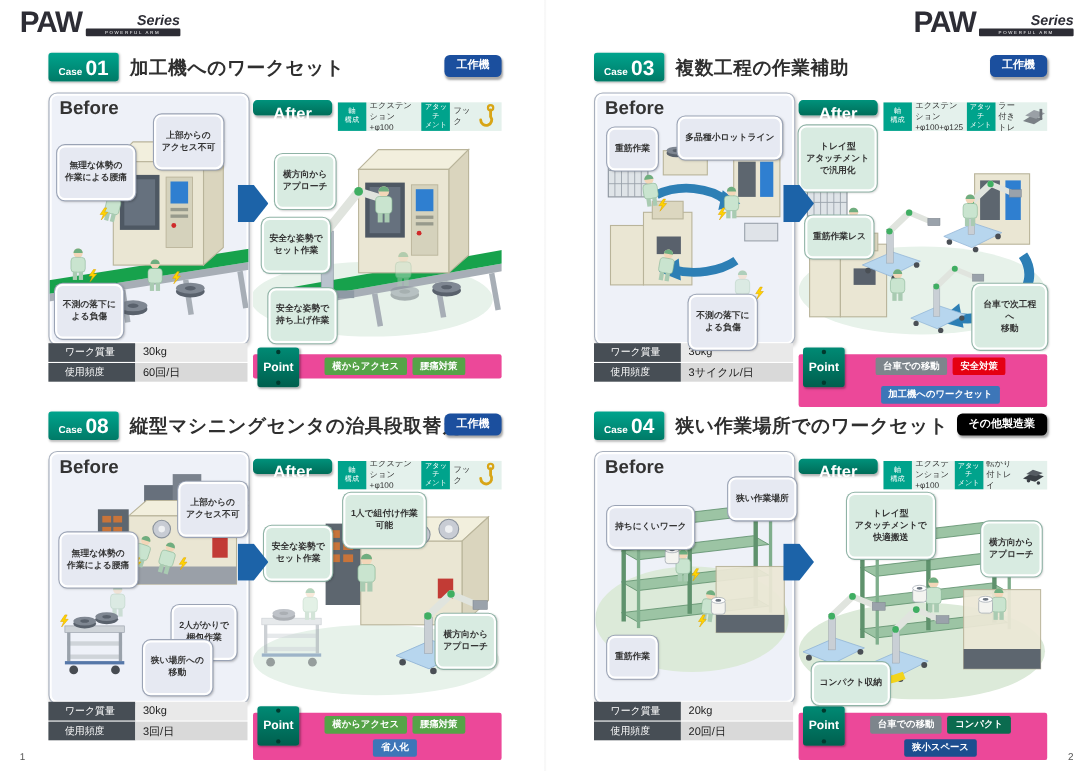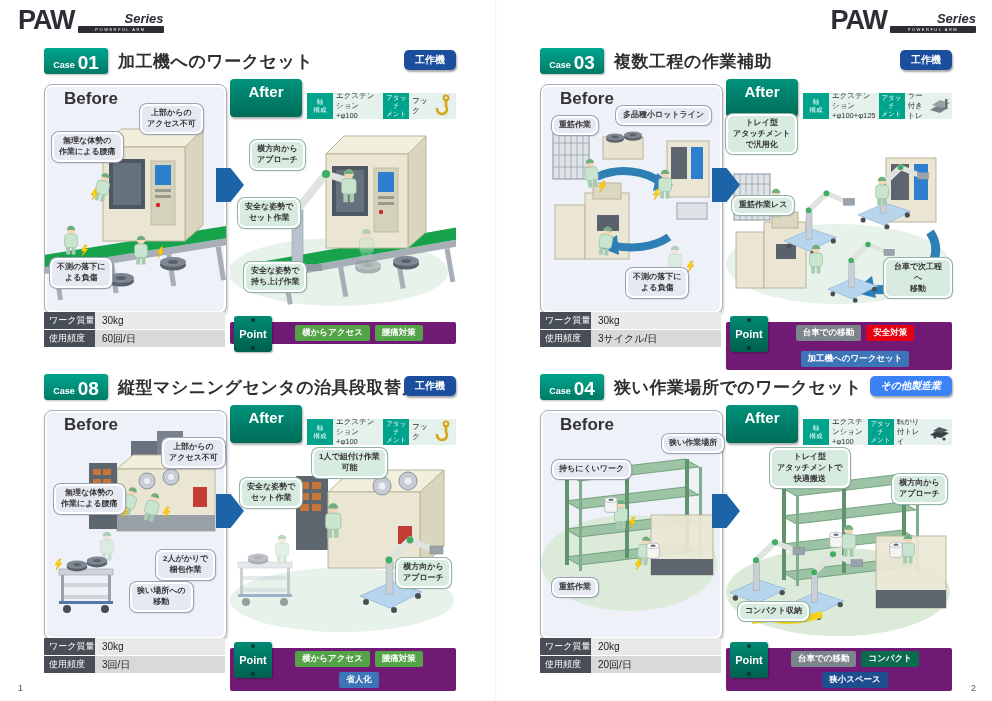--- a/index.html
+++ b/index.html
@@ -33,54 +33,54 @@
   .case-word{font-size:9px;font-weight:bold;padding-bottom:4px;}
   .case-num{font-size:19px;font-weight:bold;line-height:1.15;}
   .case-title{position:absolute;left:74px;top:2px;margin:0;font-size:17px;font-weight:bold;color:#2f2f2f;
               letter-spacing:0.5px;white-space:nowrap;}
   .cat-badge{position:absolute;right:0;top:2px;height:20px;line-height:20px;padding:0 11px;border-radius:5px;
              color:#fff;font-size:10px;font-weight:bold;box-shadow:1px 2px 2px rgba(0,0,0,.35);}
 
   .before-panel{position:absolute;left:0;top:36px;width:181px;height:228px;background:#eef1f8;
                 border:1px solid #a8b0bd;border-radius:8px;box-shadow:0 0 0 2px #fff inset,1px 2px 3px rgba(0,0,0,.18);
                 overflow:hidden;}
-  .before-title{position:absolute;left:19px;top:4px;font-size:17px;font-weight:bold;color:#333;z-index:3;}
+  .before-title{position:absolute;left:9px;top:4px;font-size:17px;font-weight:bold;color:#333;z-index:3;}
   .scene{position:absolute;left:0;top:0;width:100%;height:100%;}
 
   .flow-arrow{position:absolute;left:172px;top:120px;width:28px;height:34px;background:#1c63a8;z-index:6;
               clip-path:polygon(0 0,52% 0,100% 50%,52% 100%,0 100%);}
 
   .after-head{position:absolute;left:186px;top:36px;width:226px;height:28px;display:flex;align-items:center;z-index:4;}
-  .after-btn{width:72px;height:38px;background:linear-gradient(180deg,#00927b,#006c58);border-radius:4px;
+  .after-btn{width:72px;height:14px;background:linear-gradient(180deg,#00927b,#006c58);border-radius:4px;
              color:#fff;font-weight:bold;font-size:15px;text-align:center;line-height:26px;
              box-shadow:1px 2px 2px rgba(0,0,0,.3);flex:0 0 auto;}
   .spec-strip{flex:1;margin-left:5px;height:26px;background:#e4f1ec;display:flex;align-items:stretch;overflow:hidden;margin-top:16px;}
   .strip-key{background:#00a38c;color:#fff;min-width:24px;display:flex;align-items:center;justify-content:center;
              text-align:center;font-size:6.5px;line-height:1.25;white-space:pre-line;padding:0 1px;}
   .strip-val{padding:1px 3px;color:#333;display:flex;align-items:center;font-size:7.5px;line-height:1.3;
              white-space:pre-line;}
   .strip-icon{margin-left:auto;width:24px;display:flex;align-items:center;justify-content:center;flex:0 0 auto;}
 
   .after-scene{position:absolute;left:186px;top:66px;width:226px;height:196px;z-index:1;}
 
   .bubble{position:absolute;z-index:5;background:#e6e9f2;border:2px solid #fff;border-radius:7px;
           box-shadow:0 0 0 1px #9aa3b5,1px 1px 2px rgba(0,0,0,.25);
-          font-size:8px;font-weight:bold;color:#333;text-align:center;padding:2px 5px;
+          font-size:8px;font-weight:bold;color:#333;text-align:center;padding:12px 5px;
           white-space:pre-line;line-height:1.35;}
   .bubble.g{background:#d8ebe1;box-shadow:0 0 0 1px #8fb3a6,1px 1px 2px rgba(0,0,0,.2);}
 
   .spec-table{position:absolute;left:0;top:264px;width:181px;}
   .spec-row{display:flex;height:17px;margin-bottom:1px;}
-  .spec-key{width:51px;background:#474e55;color:#fff;font-size:9px;display:flex;align-items:center;padding-left:5px;box-sizing:border-box;font-family:Liberation Mono, monospace;}
+  .spec-key{width:79px;background:#474e55;color:#fff;font-size:9px;display:flex;align-items:center;padding-left:15px;box-sizing:border-box;font-family:Liberation Mono, monospace;}
   .spec-val{flex:1;display:flex;align-items:center;padding-left:7px;color:#222;font-size:10px;}
   .spec-row:nth-child(1) .spec-val{background:#e9e9e9;}
   .spec-row:nth-child(2) .spec-val{background:#d9d9d9;}
 
   .point-row{position:absolute;left:186px;top:268px;width:226px;height:44px;}
-  .point-bar{position:absolute;left:0;top:6px;width:226px;min-height:22px;background:#701a75;border-radius:2px;
+  .point-bar{position:absolute;left:0;top:6px;width:226px;min-height:22px;background:#ec4899;border-radius:2px;
              display:flex;align-items:center;justify-content:center;gap:5px;flex-wrap:wrap;
              padding:3px 16px 3px 48px;box-sizing:border-box;}
   .point-chip{position:absolute;left:4px;top:0;width:38px;height:36px;border-radius:3px;z-index:2;
               background:linear-gradient(180deg,#008a74,#005f4e);color:#fff;font-weight:bold;font-size:11px;
               display:flex;align-items:center;justify-content:center;box-shadow:1px 1px 2px rgba(0,0,0,.3);}
   .point-chip::before,.point-chip::after{content:"";position:absolute;left:50%;margin-left:-2px;width:4px;height:4px;
               border-radius:50%;background:#00392e;}
   .point-chip::before{top:2px;} .point-chip::after{bottom:2px;}
   .pbadge{color:#fff;font-size:8.5px;font-weight:bold;padding:2px 7px;border-radius:2px;white-space:nowrap;}
   .pbadge:empty{display:none;}
@@ -549,21 +549,21 @@
         <div class="point-chip">Point</div>
       </div>
     </div>
 
     <div class="case-block cb-top2">
       <div class="case-badge">
         <span class="case-word">Case</span>
         <span class="case-num">04</span>
       </div>
       <h2 class="case-title">狭い作業場所でのワークセット</h2>
-      <div class="cat-badge" style="background: #3b82f6; font-style: italic;">その他製造業</div>
+      <div class="cat-badge" style="background: #000000;">その他製造業</div>
 
       <div class="before-panel">
         <div class="before-title">Before</div>
         <svg class="scene" viewBox="0 0 181 228">
           <ellipse cx="88" cy="152" rx="88" ry="48" fill="#dcead9"></ellipse>
           <use href="#shelf4" transform="translate(24,48)"></use>
           <rect x="110" y="104" width="62" height="60" fill="#ece8d6" opacity="0.93" stroke="#b9b49a"></rect>
           <rect x="110" y="148" width="62" height="16" fill="#5d666f"></rect>
           <use href="#wk" transform="translate(74,86)"></use>
           <use href="#can" transform="translate(70,96) scale(0.9)"></use>

